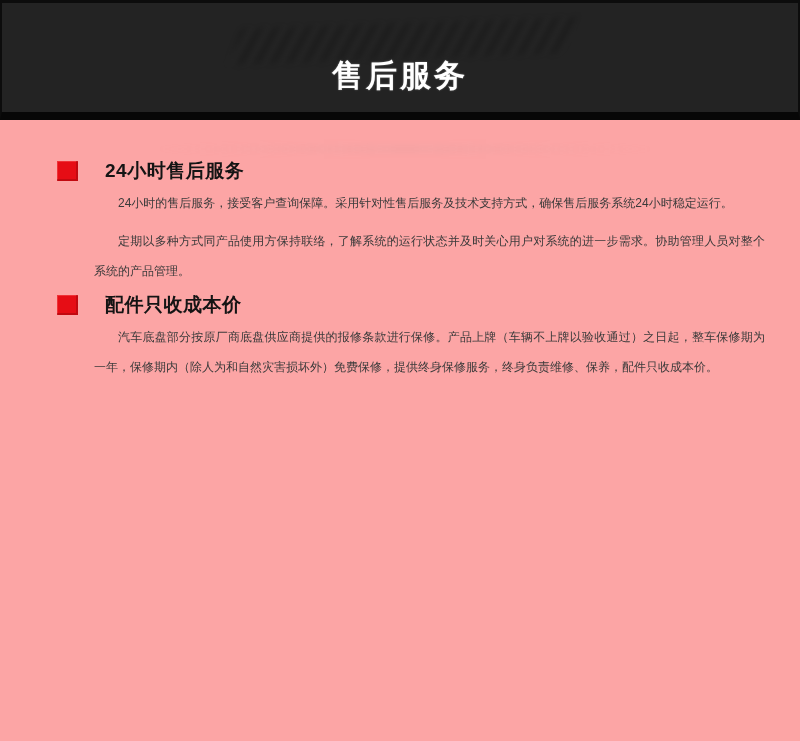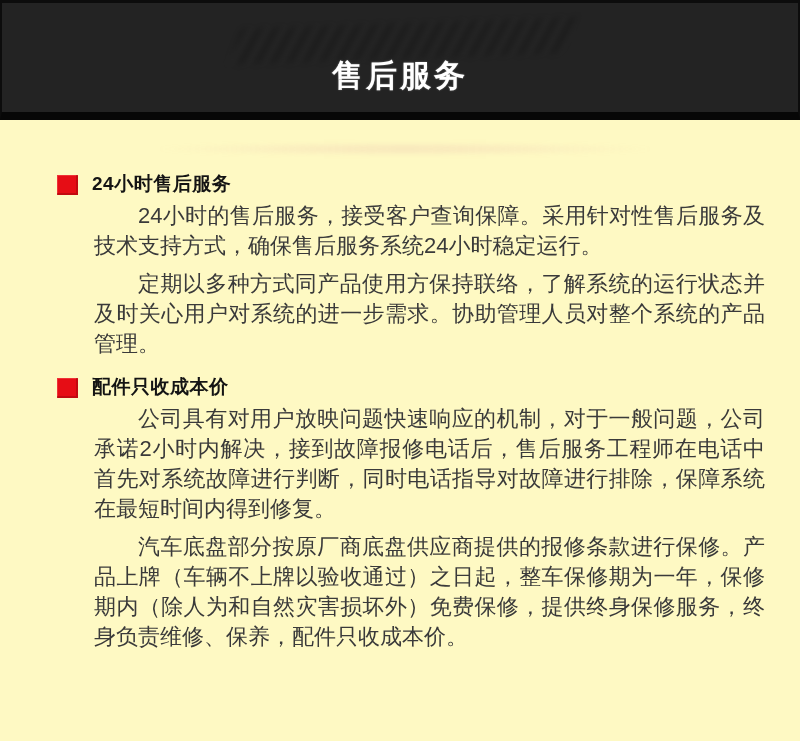--- a/index.html
+++ b/index.html
@@ -1,20 +1,20 @@
 <!DOCTYPE html>
 <html><head>
 <meta charset="utf-8">
 <style>
   html, body { margin: 0; padding: 0; background: #ffffff; }
   .page {
     position: relative;
     width: 800px;
     height: 741px;
-    background: #fef9c3;
+    background: #fca5a5;
     font-family: "Liberation Sans", sans-serif;
     overflow: hidden;
   }
 
   
   .banner {
     position: relative;
     height: 109px;
     background: #232323;
     border-top: 3px solid #0c0c0c;
@@ -61,23 +61,23 @@
     filter: blur(2px);
     pointer-events: none;
   }
 
   
   .content {
     padding: 36px 35px 0 57px;
   }
   .sec-head {
     display: flex;
-    align-items: center;
-    gap: 14px;
-    margin: 17px 0 6px 0;
+    align-items: flex-start;
+    gap: 27px;
+    margin: 4px 0 6px 0;
   }
   .bullet {
     flex: 0 0 auto;
     width: 21px;
     height: 20px;
     margin-top: 1px;
     background: #e60d15;
     box-shadow: inset -2px -2px 0 rgba(150,5,10,0.45), inset 1px 1px 0 rgba(255,120,120,0.35);
   }
   .sec-head h2 {
@@ -87,21 +87,21 @@
     font-weight: bold;
     color: #141414;
     letter-spacing: 0.5px;
   }
   .content p {
     margin: 6px 0 8px 0;
     padding-left: 37px;
     width: 671px;
     box-sizing: content-box;
     text-indent: 2em;
-    font-size: 22px;
+    font-size: 12px;
     line-height: 30px;
     color: #3a3a3a;
     text-align: justify;
     word-break: break-all;
   }
   section { margin-bottom: 2px; }
 </style>
 </head>
 <body>
 
@@ -126,21 +126,20 @@
 
     <section>
       <p>定期以多种方式同产品使用方保持联络，了解系统的运行状态并及时关心用户对系统的进一步需求。协助管理人员对整个系统的产品管理。</p>
     </section>
 
     <section>
       <div class="sec-head">
         <span class="bullet"></span>
         <h2>配件只收成本价</h2>
       </div>
-      <p>公司具有对用户放映问题快速响应的机制，对于一般问题，公司承诺2小时内解决，接到故障报修电话后，售后服务工程师在电话中首先对系统故障进行判断，同时电话指导对故障进行排除，保障系统在最短时间内得到修复。</p>
     </section>
 
     <section>
       <p>汽车底盘部分按原厂商底盘供应商提供的报修条款进行保修。产品上牌（车辆不上牌以验收通过）之日起，整车保修期为一年，保修期内（除人为和自然灾害损坏外）免费保修，提供终身保修服务，终身负责维修、保养，配件只收成本价。</p>
     </section>
 
   </main>
 </div>
 
 </body></html>

